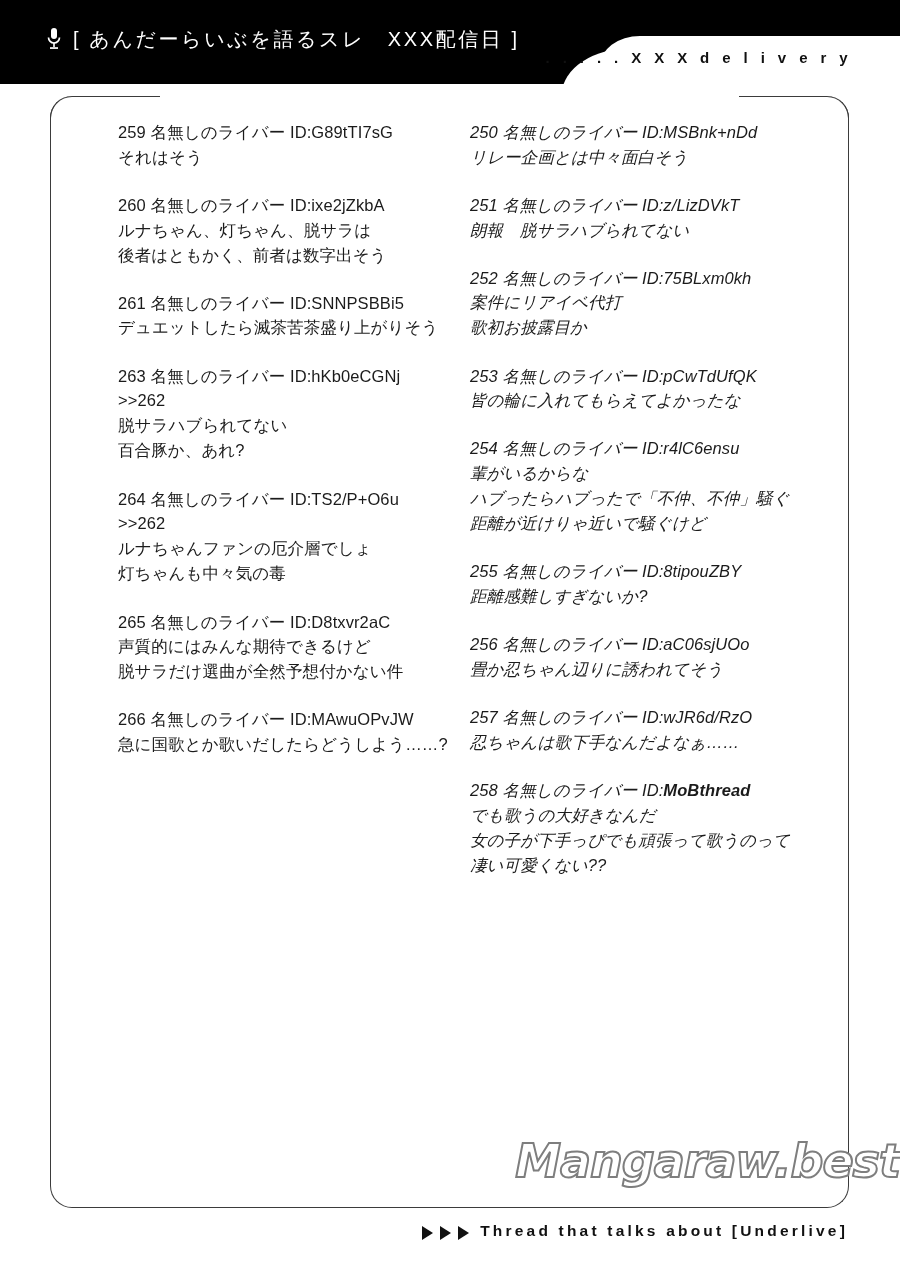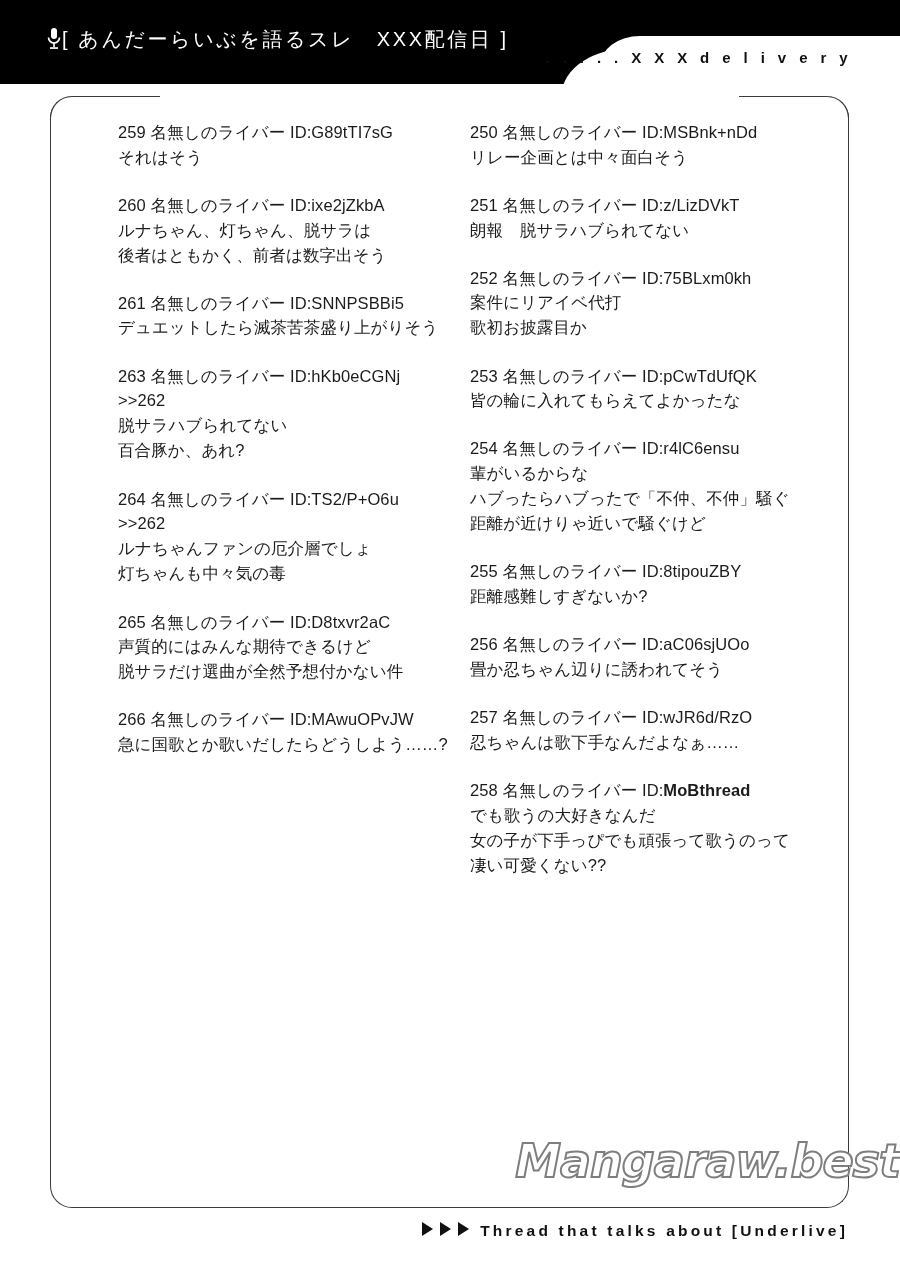--- a/index.html
+++ b/index.html
@@ -31,21 +31,21 @@
   }
   #header-cut2 {
     position:absolute;
     left:600px; top:36px;
     width:360px; height:60px;
     background:#ffffff;
     border-top-left-radius:40px 30px;
   }
   #header-title-wrap {
     position:absolute; left:46px; top:27px;
-    display:flex; align-items:center; gap:0;
+    display:flex; align-items:center; gap:11px;
     z-index:3;
   }
   #mic-icon { width:16px; height:24px; display:block; }
   #header-title {
     color:#ffffff;
     font-size:20px;
     letter-spacing:2.6px;
     font-weight:500;
     white-space:pre;
     line-height:1;
@@ -87,21 +87,21 @@
     border-left:none; border-bottom:none;
   }
 
   
   .column {
     position:absolute;
     top:120px;
     width:330px;
   }
   #col-left  { left:118px; }
-  #col-right { left:470px; }
+  #col-right { left:470px;font-style:italic; }
 
   .post { margin-bottom:23px; }
   .post-head {
     font-size:16.5px;
     color:#1b1b1b;
     line-height:1.5;
     white-space:nowrap;
     letter-spacing:0.1px;
   }
   .post-id-bold { font-weight:700; }
@@ -133,21 +133,21 @@
   
   #footer {
     position:absolute;
     left:0; right:0; top:1222px;
     text-align:right;
     padding-right:52px;
     z-index:5;
   }
   #footer-inner {
     display:inline-flex;
-    align-items:flex-start;
+    align-items:flex-end;
     gap:7px;
     color:#111111;
   }
   .tri {
     width:0; height:0;
     border-left:11px solid #111111;
     border-top:7px solid transparent;
     border-bottom:7px solid transparent;
     display:inline-block;
   }

